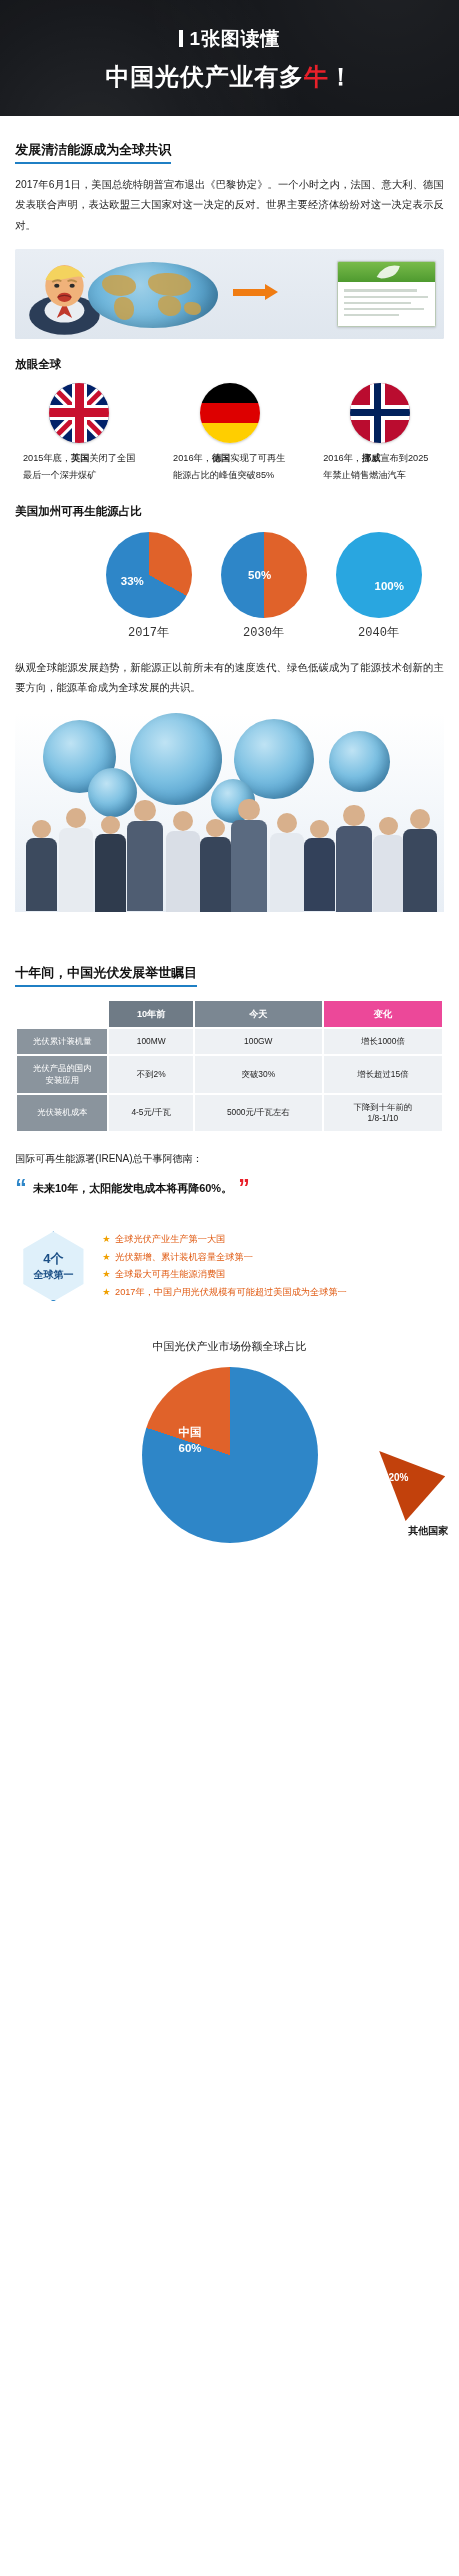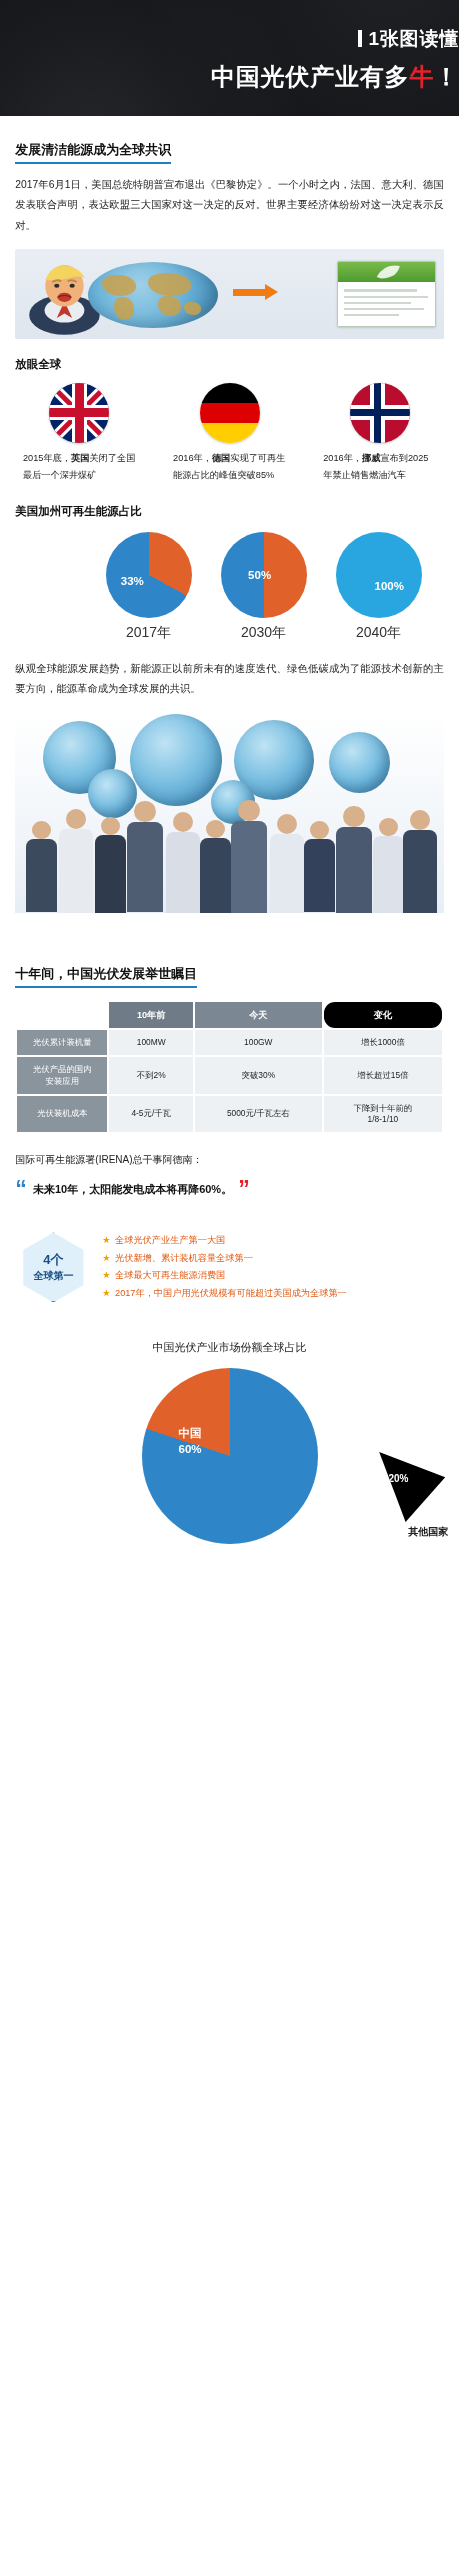--- a/index.html
+++ b/index.html
@@ -8,21 +8,21 @@
     background: #ffffff;
     font-family: "Liberation Sans", sans-serif;
     color: #222;
   }
   .page { width: 459px; position: relative; }
 
   
   .header {
     background: #111317;
     padding: 26px 0 23px 0;
-    text-align: right;
+    text-align: center;
     position: relative;
     overflow: hidden;
   }
   .header::before {
     content: "";
     position: absolute;
     left: 0; right: 0; bottom: 0; top: 0;
     background:
       radial-gradient(circle at 20% 120%, rgba(255,255,255,0.08), rgba(255,255,255,0) 55%),
       radial-gradient(circle at 85% -20%, rgba(255,255,255,0.06), rgba(255,255,255,0) 60%);
@@ -209,22 +209,23 @@
     position: relative;
   }
   .donut .label {
     position: absolute;
     font-size: 11.5px;
     font-weight: bold;
     color: #fff;
   }
   .donut-cap {
     margin-top: 6.1px;
-    font-size: 14px;
+    font-size: 12px;
     color: #333;
+    font-family: Liberation Mono, monospace;
   }
 
   
   .crowd {
     margin: 13.8px 15.3px 0 15.3px;
     height: 199px;
     position: relative;
     background: linear-gradient(180deg,#ffffff 0%, #f2f6fa 55%, #e8eef5 100%);
     overflow: hidden;
   }
@@ -258,21 +259,21 @@
   }
   .tbl th, .tbl td {
     text-align: center;
     padding: 6.9px 3.1px;
     line-height: 1.35;
   }
   .tbl .corner { background: #ffffff; }
   .tbl thead th { color: #ffffff; font-weight: bold; font-size: 9.2px; }
   .tbl thead th.h1 { background: #6f7b86; }
   .tbl thead th.h2 { background: #7b8792; }
-  .tbl thead th.h3 { background: #000000; border-radius: 11px; }
+  .tbl thead th.h3 { background: #ec4899; }
   .tbl tbody th {
     background: #8a949d; color: #ffffff; font-weight: normal;
     font-size: 8.4px; width: 90px;
   }
   .tbl tbody td { background: #eef1f4; color: #222; }
 
   
   .quote-src {
     padding: 15.3px 15.3px 0 15.3px;
     font-size: 10px;
@@ -353,21 +354,21 @@
   }
   .pie .china-lbl {
     position: absolute; left: 37px; top: 57px;
     color: #ffffff; font-weight: bold; font-size: 11.5px;
     text-align: center; line-height: 1.4;
   }
   .slice-other {
     position: absolute;
     right: 13.8px; top: 92px;
     width: 66px; height: 70px;
-    background: #000000;
+    background: #c2410c;
     clip-path: polygon(0% 0%, 100% 36%, 40% 100%);
   }
   .slice-other .pct {
     position: absolute; left: 9.2px; top: 21.4px;
     color: #fff; font-weight: bold; font-size: 10px;
   }
   .other-lbl {
     position: absolute; right: 10.7px; bottom: 12.2px;
     font-size: 10px; font-weight: bold; color: #222;
   }

